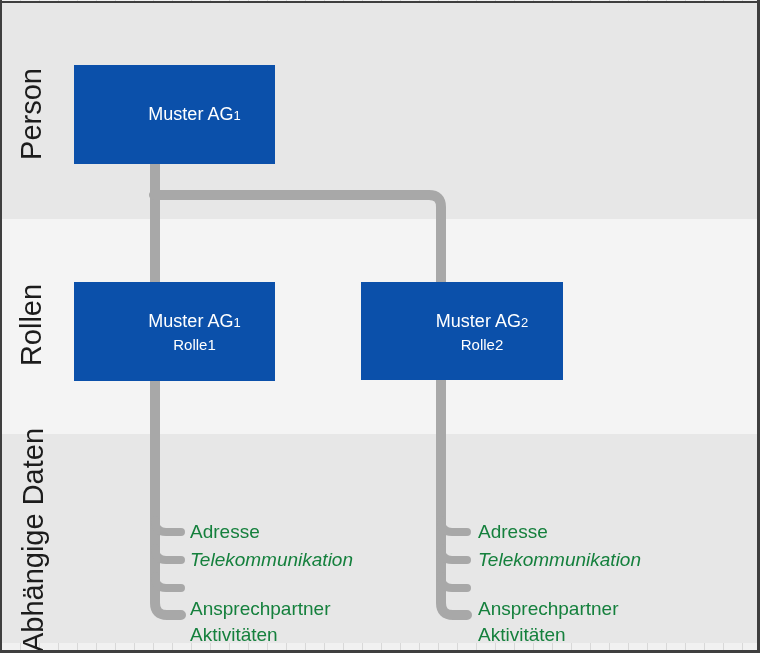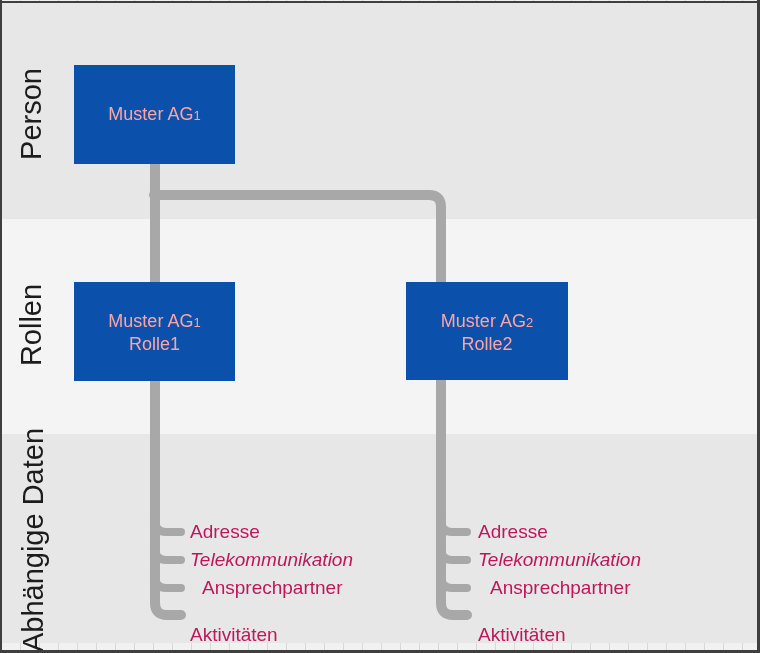--- a/index.html
+++ b/index.html
@@ -44,49 +44,50 @@
   }
   .label-person { left: 31px; top: 114px; }
   .label-rollen { left: 31px; top: 325px; }
   .label-daten  { left: 33px; top: 540px; }
   
   .connectors { position: absolute; left: 0; top: 0; z-index: 1; }
   
   .node {
     position: absolute;
     background: #0b50aa;
-    color: #fca5a5;
+    color: #ffffff;
     display: flex;
     flex-direction: column;
     align-items: center;
     justify-content: center;
     z-index: 2;
     text-align: center;
+    padding-left: 40px;
   }
   .node-person { left: 74px;  top: 65px;  width: 161px; height: 99px; }
   .node-rolle1 { left: 74px;  top: 282px; width: 161px; height: 99px; }
-  .node-rolle2 { left: 361px; top: 282px; width: 162px; height: 98px; margin-left: 45px; }
+  .node-rolle2 { left: 361px; top: 282px; width: 162px; height: 98px; }
   .node-title { font-size: 18px; line-height: 25px; }
   .node-title .sub { font-size: 13px; }
-  .node-role { font-size: 18px; line-height: 19px; }
+  .node-role { font-size: 15px; line-height: 19px; }
   
   .dep-item {
     position: absolute;
     height: 24px;
     line-height: 24px;
     font-size: 19px;
-    color: #be185d;
+    color: #15803d;
     white-space: nowrap;
     z-index: 2;
   }
   .dep-left  { left: 190px; }
   .dep-right { left: 478px; }
   .dep-row0 { top: 520px; }
   .dep-row1 { top: 548px; font-style: italic; }
-  .dep-row2 { top: 576px; margin-left: 12px; }
+  .dep-row2 { top: 597px; }
   .dep-row3 { top: 623px; }
 </style>
 </head>
 <body>
 
 <div class="canvas">
 
   <div class="grid-strip grid-strip-top"></div>
   <div class="grid-strip grid-strip-bottom"></div>
 

